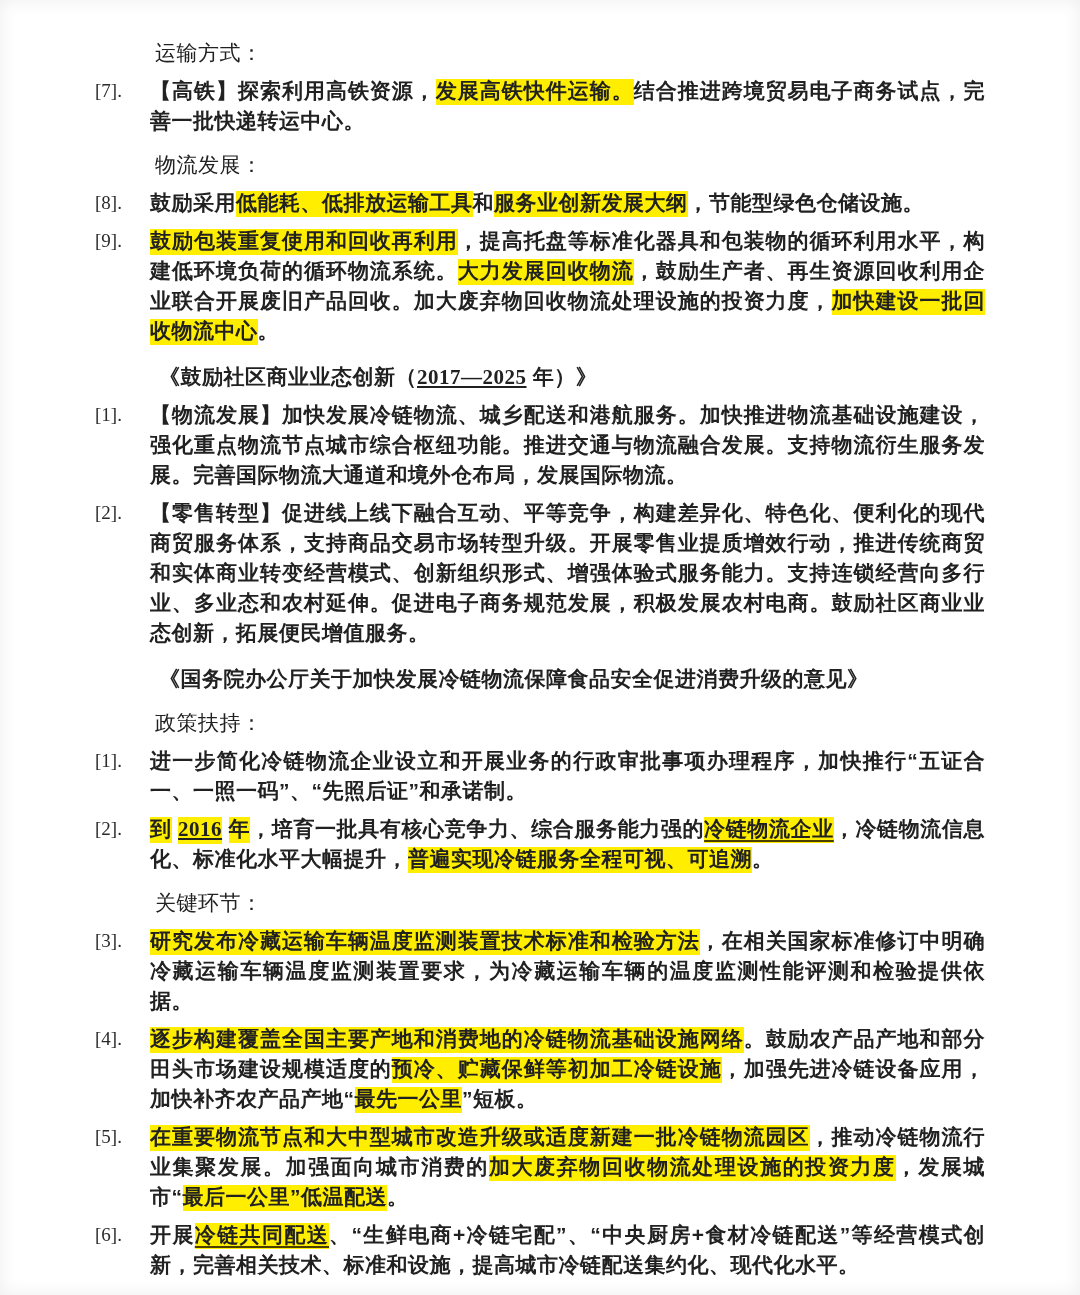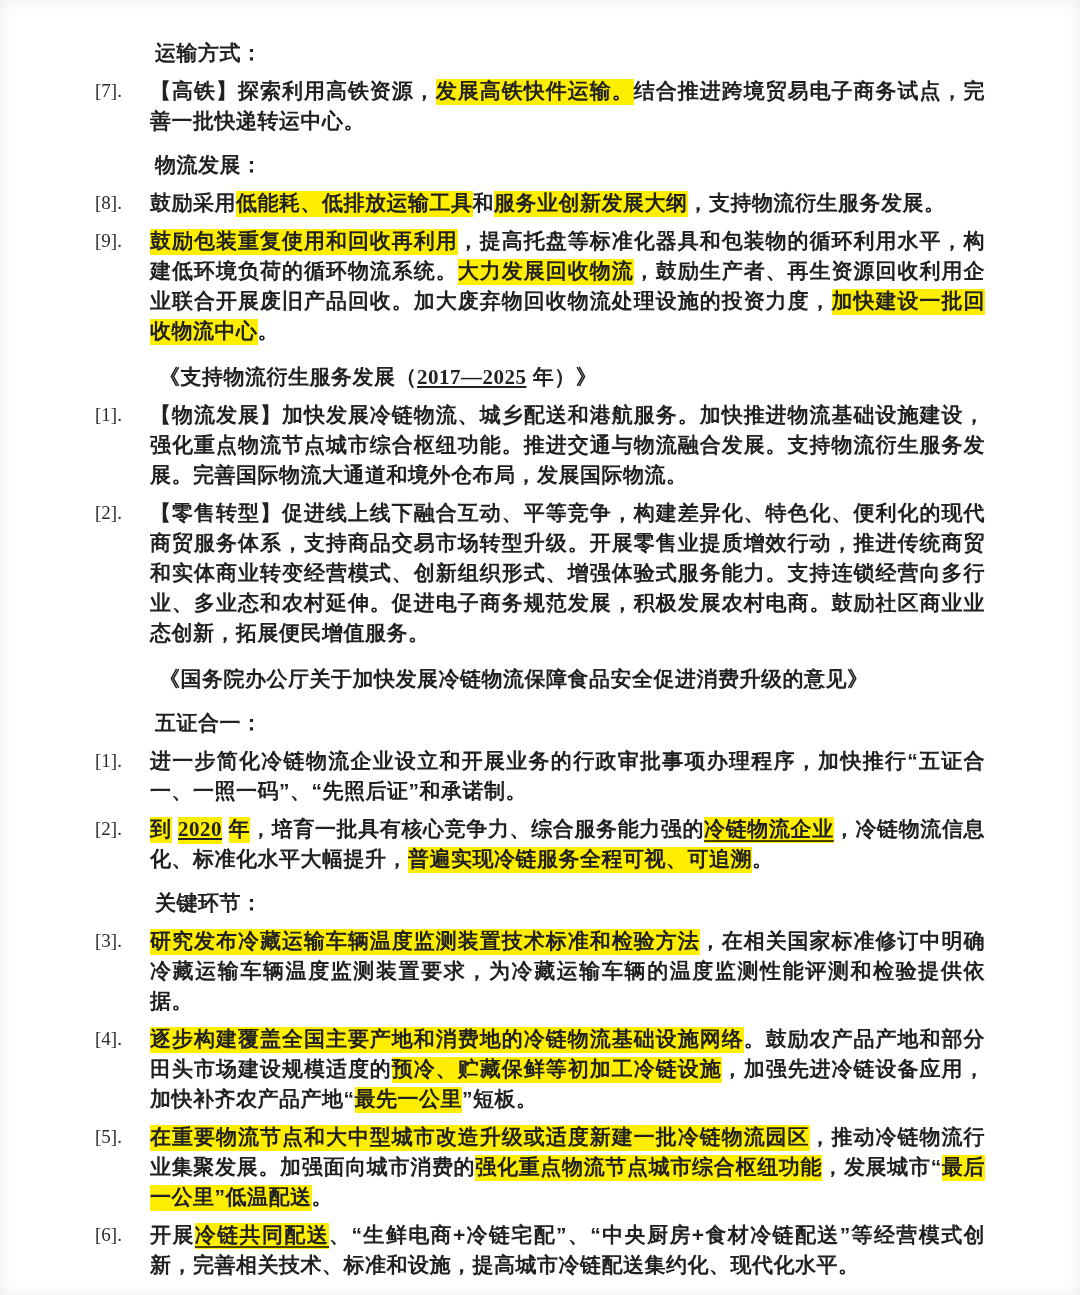--- a/index.html
+++ b/index.html
@@ -11,21 +11,21 @@
   }
   .page {
     box-sizing: border-box;
     width: 1080px; height: 1295px;
     padding: 24px 95px 10px 95px;
     background: #ffffff;
     box-shadow: inset 0 0 18px rgba(0,0,0,0.07);
     overflow: hidden;
   }
   .heading {
-    font-size: 21px; font-weight: 700;
+    font-size: 21px; font-weight: 400;
     line-height: 30px;
     margin: 14px 0 5px 60px;
     letter-spacing: 1px;
   }
   .doc-title {
     font-size: 21px; font-weight: 700;
     line-height: 30px;
     margin: 16px 0 5px 64px;
   }
   .item {
@@ -71,57 +71,57 @@
 <div class="page">
   <div id="doc">
       <div class="heading">运输方式：</div>
       <div class="item">
         <span class="num">[7].</span>
         <span class="body-text"><span>【高铁】探索利用高铁资源，</span><mark>发展高铁快件运输。</mark><span>结合推进跨境贸易电子商务试点，完善一批快递转运中心。</span></span>
       </div>
       <div class="heading">物流发展：</div>
       <div class="item">
         <span class="num">[8].</span>
-        <span class="body-text"><span>鼓励采用</span><mark>低能耗、低排放运输工具</mark><span>和</span><mark>服务业创新发展大纲</mark><span>，支持物流衍生服务发展。</span></span>
+        <span class="body-text"><span>鼓励采用</span><mark>低能耗、低排放运输工具</mark><span>和</span><mark>服务业创新发展大纲</mark><span>，节能型绿色仓储设施。</span></span>
       </div>
       <div class="item">
         <span class="num">[9].</span>
         <span class="body-text"><mark>鼓励包装重复使用和回收再利用</mark><span>，提高托盘等标准化器具和包装物的循环利用水平，构建低环境负荷的循环物流系统。</span><mark>大力发展回收物流</mark><span>，鼓励生产者、再生资源回收利用企业联合开展废旧产品回收。加大废弃物回收物流处理设施的投资力度，</span><mark>加快建设一批回收物流中心</mark><span>。</span></span>
       </div>
-      <div class="doc-title"><span>《支持物流衍生服务发展（</span><span class="serif">2017—2025</span><span> 年）》</span></div>
+      <div class="doc-title"><span>《鼓励社区商业业态创新（</span><span class="serif">2017—2025</span><span> 年）》</span></div>
       <div class="item">
         <span class="num">[1].</span>
         <span class="body-text"><span>【物流发展】加快发展冷链物流、城乡配送和港航服务。加快推进物流基础设施建设，强化重点物流节点城市综合枢纽功能。推进交通与物流融合发展。支持物流衍生服务发展。完善国际物流大通道和境外仓布局，发展国际物流。</span></span>
       </div>
       <div class="item">
         <span class="num">[2].</span>
         <span class="body-text"><span>【零售转型】促进线上线下融合互动、平等竞争，构建差异化、特色化、便利化的现代商贸服务体系，支持商品交易市场转型升级。开展零售业提质增效行动，推进传统商贸和实体商业转变经营模式、创新组织形式、增强体验式服务能力。支持连锁经营向多行业、多业态和农村延伸。促进电子商务规范发展，积极发展农村电商。鼓励社区商业业态创新，拓展便民增值服务。</span></span>
       </div>
       <div class="doc-title"><span>《国务院办公厅关于加快发展冷链物流保障食品安全促进消费升级的意见》</span></div>
-      <div class="heading">五证合一：</div>
+      <div class="heading">政策扶持：</div>
       <div class="item">
         <span class="num">[1].</span>
         <span class="body-text"><span>进一步简化冷链物流企业设立和开展业务的行政审批事项办理程序，加快推行“五证合一、一照一码”、“先照后证”和承诺制。</span></span>
       </div>
       <div class="item">
         <span class="num">[2].</span>
-        <span class="body-text"><mark>到</mark><span> </span><mark class="serif">2020</mark><span> </span><mark>年</mark><span>，培育一批具有核心竞争力、综合服务能力强的</span><mark class="u">冷链物流企业</mark><span>，冷链物流信息化、标准化水平大幅提升，</span><mark>普遍实现冷链服务全程可视、可追溯</mark><span>。</span></span>
+        <span class="body-text"><mark>到</mark><span> </span><mark class="serif">2016</mark><span> </span><mark>年</mark><span>，培育一批具有核心竞争力、综合服务能力强的</span><mark class="u">冷链物流企业</mark><span>，冷链物流信息化、标准化水平大幅提升，</span><mark>普遍实现冷链服务全程可视、可追溯</mark><span>。</span></span>
       </div>
       <div class="heading">关键环节：</div>
       <div class="item">
         <span class="num">[3].</span>
         <span class="body-text"><mark>研究发布冷藏运输车辆温度监测装置技术标准和检验方法</mark><span>，在相关国家标准修订中明确冷藏运输车辆温度监测装置要求，为冷藏运输车辆的温度监测性能评测和检验提供依据。</span></span>
       </div>
       <div class="item">
         <span class="num">[4].</span>
         <span class="body-text"><mark>逐步构建覆盖全国主要产地和消费地的冷链物流基础设施网络</mark><span>。鼓励农产品产地和部分田头市场建设规模适度的</span><mark>预冷、贮藏保鲜等初加工冷链设施</mark><span>，加强先进冷链设备应用，加快补齐农产品产地“</span><mark>最先一公里</mark><span>”短板。</span></span>
       </div>
       <div class="item">
         <span class="num">[5].</span>
-        <span class="body-text"><mark>在重要物流节点和大中型城市改造升级或适度新建一批冷链物流园区</mark><span>，推动冷链物流行业集聚发展。加强面向城市消费的</span><mark>强化重点物流节点城市综合枢纽功能</mark><span>，发展城市“</span><mark>最后一公里”低温配送</mark><span>。</span></span>
+        <span class="body-text"><mark>在重要物流节点和大中型城市改造升级或适度新建一批冷链物流园区</mark><span>，推动冷链物流行业集聚发展。加强面向城市消费的</span><mark>加大废弃物回收物流处理设施的投资力度</mark><span>，发展城市“</span><mark>最后一公里”低温配送</mark><span>。</span></span>
       </div>
       <div class="item">
         <span class="num">[6].</span>
         <span class="body-text"><span>开展</span><mark class="u">冷链共同配送</mark><span>、“生鲜电商+冷链宅配”、“中央厨房+食材冷链配送”等经营模式创新，完善相关技术、标准和设施，提高城市冷链配送集约化、现代化水平。</span></span>
       </div>
       <div class="heading">设施、设备、技术：</div>
     </div>
 </div>
 
 </body></html>

